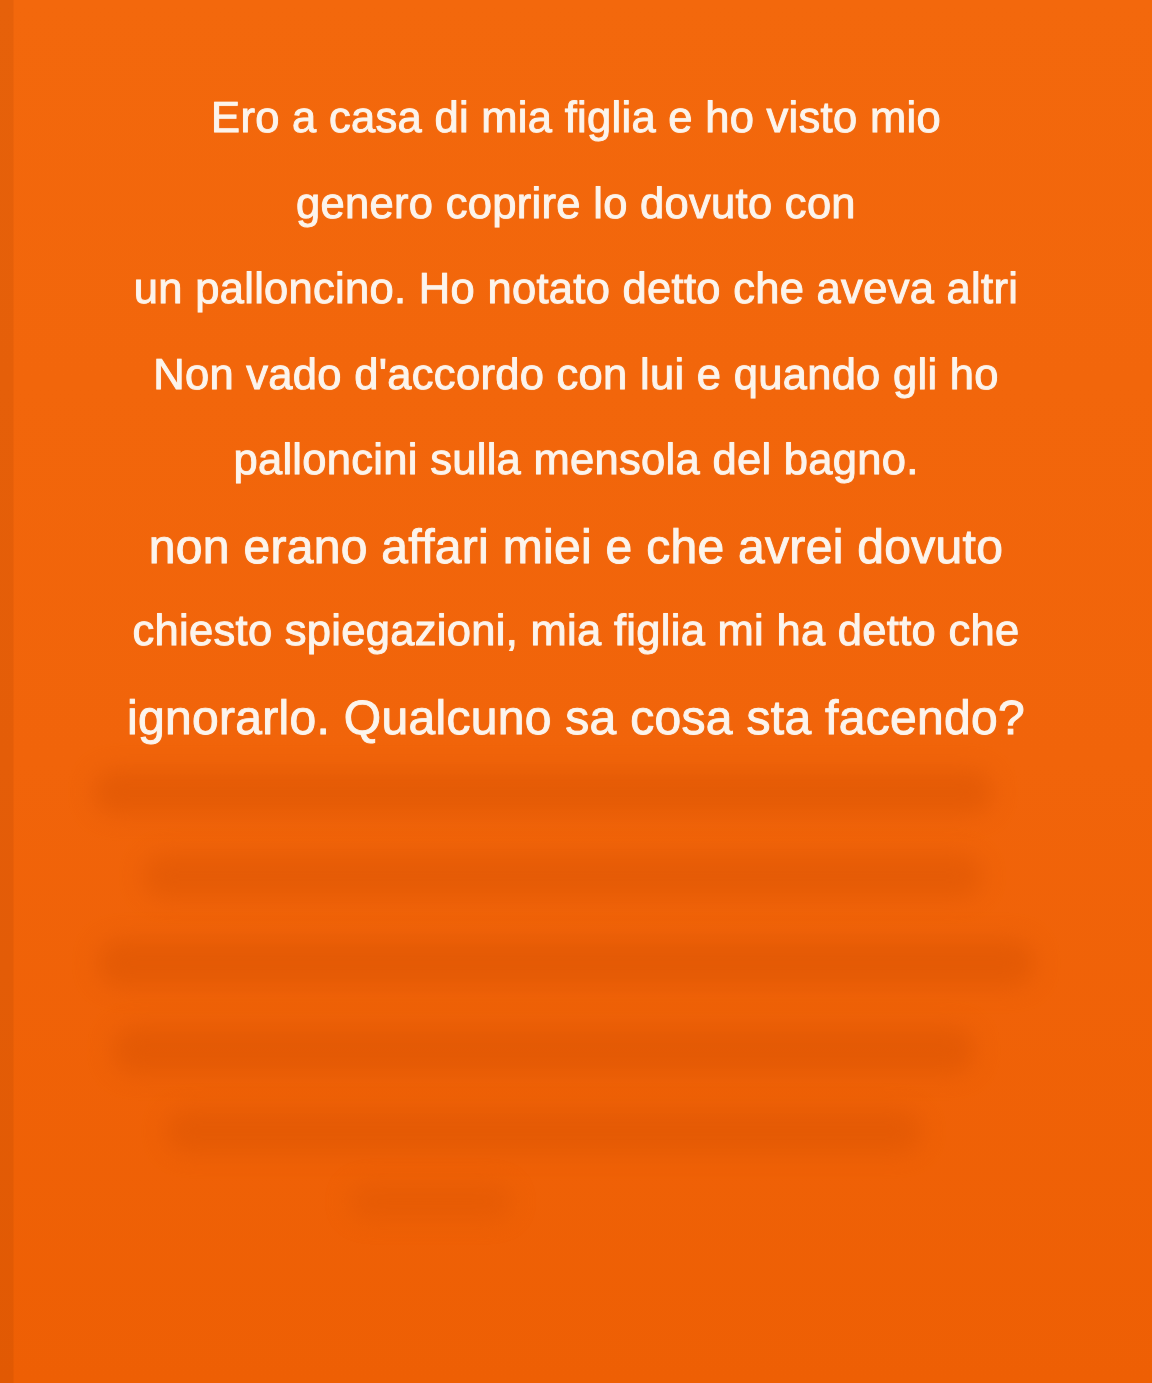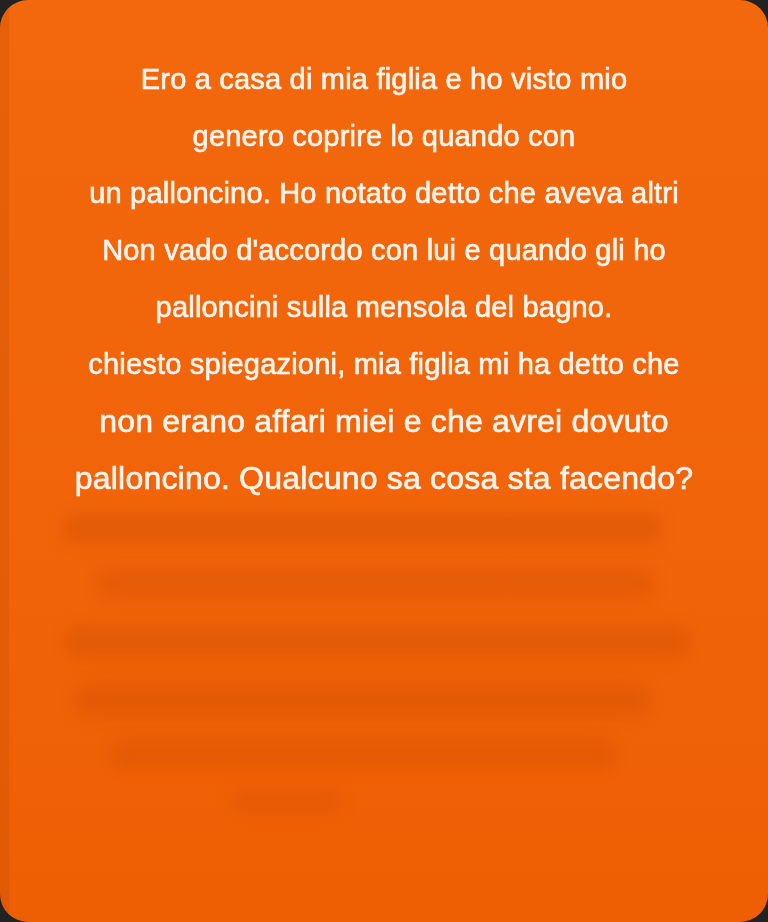--- a/index.html
+++ b/index.html
@@ -7,21 +7,20 @@
     padding: 0;
     background: #222;
   }
   .stage {
     position: relative;
     width: 768px;
     height: 922px;
     overflow: hidden;
     background: linear-gradient(180deg, var(--bg-top) 0%, var(--bg-mid) 55%, var(--bg-bottom) 100%);
     font-family: "Liberation Sans", sans-serif;
-    border-radius: 28px;
   }
   
   .stage::before {
     content: "";
     position: absolute;
     left: 0; top: 0; bottom: 0;
     width: 9px;
     background: rgba(120, 40, 0, 0.10);
     pointer-events: none;
   }
@@ -54,27 +53,27 @@
     filter: blur(8px);
     pointer-events: none;
   }
 </style>
 </head>
 <body>
 
 <div class="stage" style="--bg-top: #f3680c; --bg-mid: #f1640a; --bg-bottom: #ee5f04; --text: #fcf4ec; --ghost: #d85202;">
   <div class="text-block">
     <div class="line">Ero a casa di mia figlia e ho visto mio</div>
-    <div class="line">genero coprire lo quando con</div>
+    <div class="line">genero coprire lo dovuto con</div>
     <div class="line">un palloncino. Ho notato detto che aveva altri</div>
     <div class="line">Non vado d'accordo con lui e quando gli ho</div>
     <div class="line">palloncini sulla mensola del bagno.</div>
+    <div class="line big">non erano affari miei e che avrei dovuto</div>
     <div class="line">chiesto spiegazioni, mia figlia mi ha detto che</div>
-    <div class="line big">non erano affari miei e che avrei dovuto</div>
-    <div class="line big">palloncino. Qualcuno sa cosa sta facendo?</div>
+    <div class="line big">ignorarlo. Qualcuno sa cosa sta facendo?</div>
   </div>
   <div id="ghosts">
       <div class="ghost" style="left: 62px; top: 513px; width: 600px; height: 30px; opacity: 0.5;"></div>
       <div class="ghost" style="left: 95px; top: 569px; width: 560px; height: 30px; opacity: 0.45;"></div>
       <div class="ghost" style="left: 65px; top: 626px; width: 625px; height: 32px; opacity: 0.5;"></div>
       <div class="ghost" style="left: 75px; top: 684px; width: 575px; height: 32px; opacity: 0.5;"></div>
       <div class="ghost" style="left: 110px; top: 739px; width: 505px; height: 30px; opacity: 0.45;"></div>
       <div class="ghost" style="left: 232px; top: 789px; width: 110px; height: 24px; opacity: 0.35;"></div>
     </div>
 </div>

